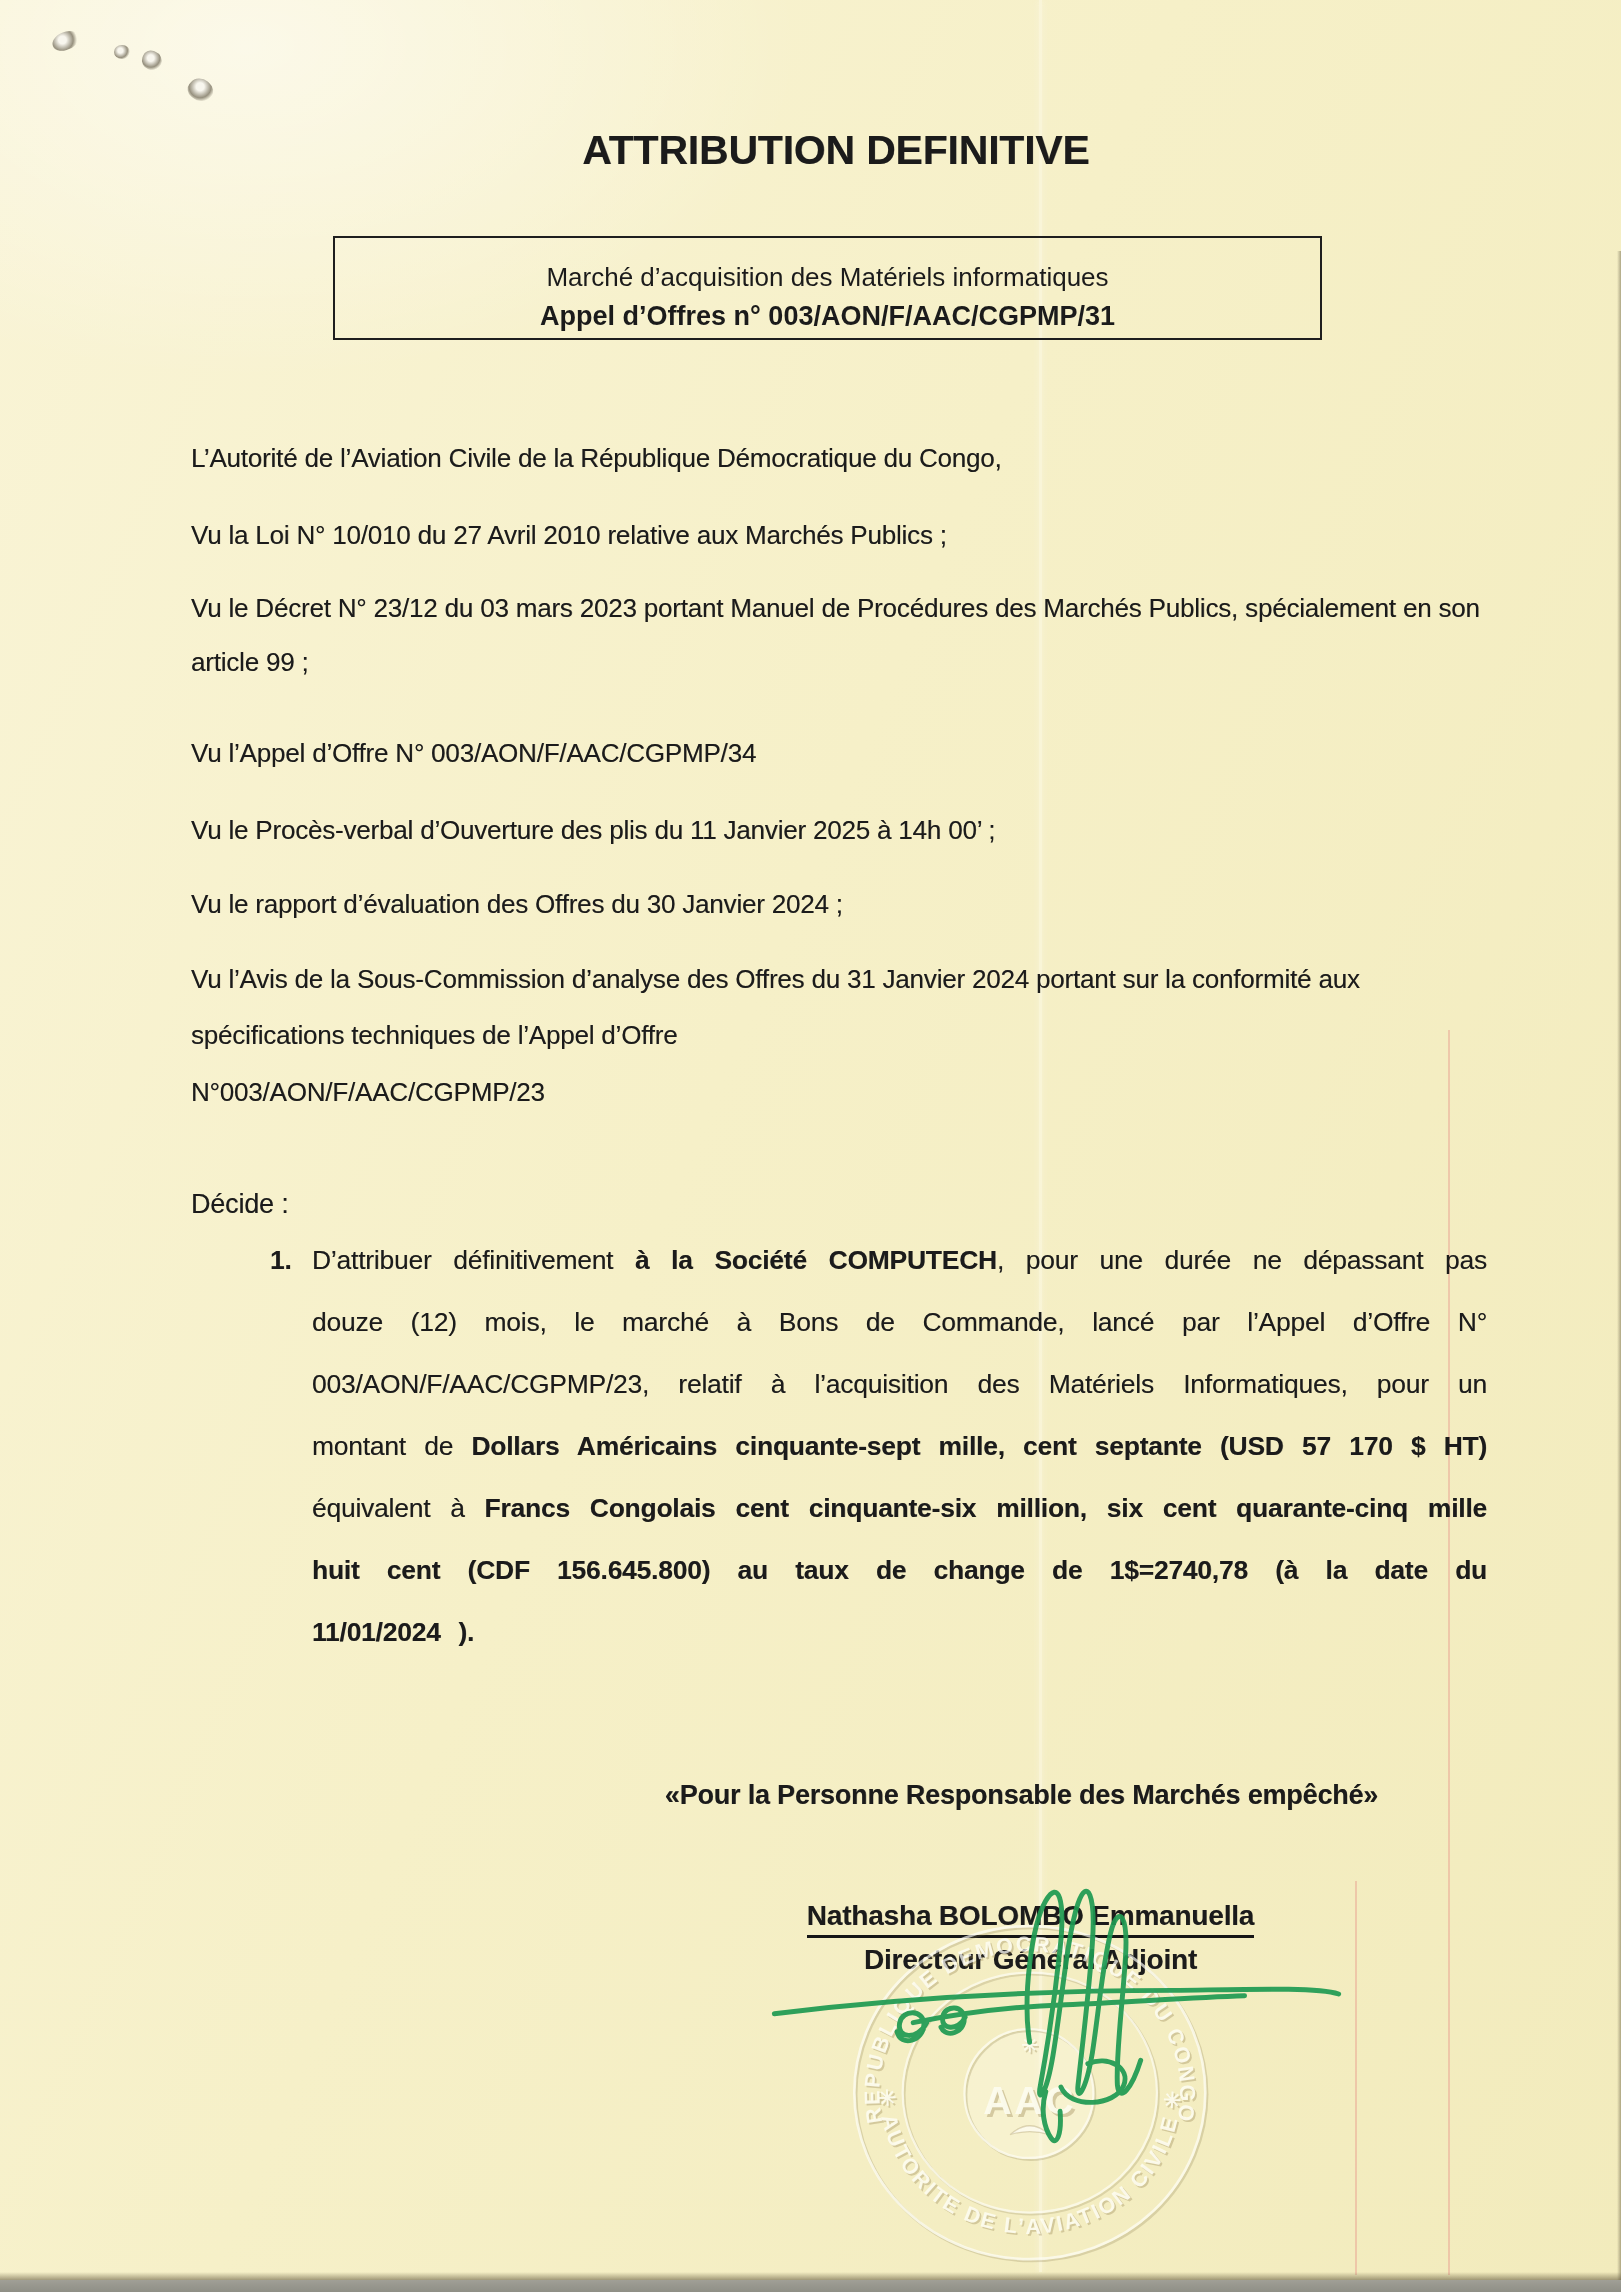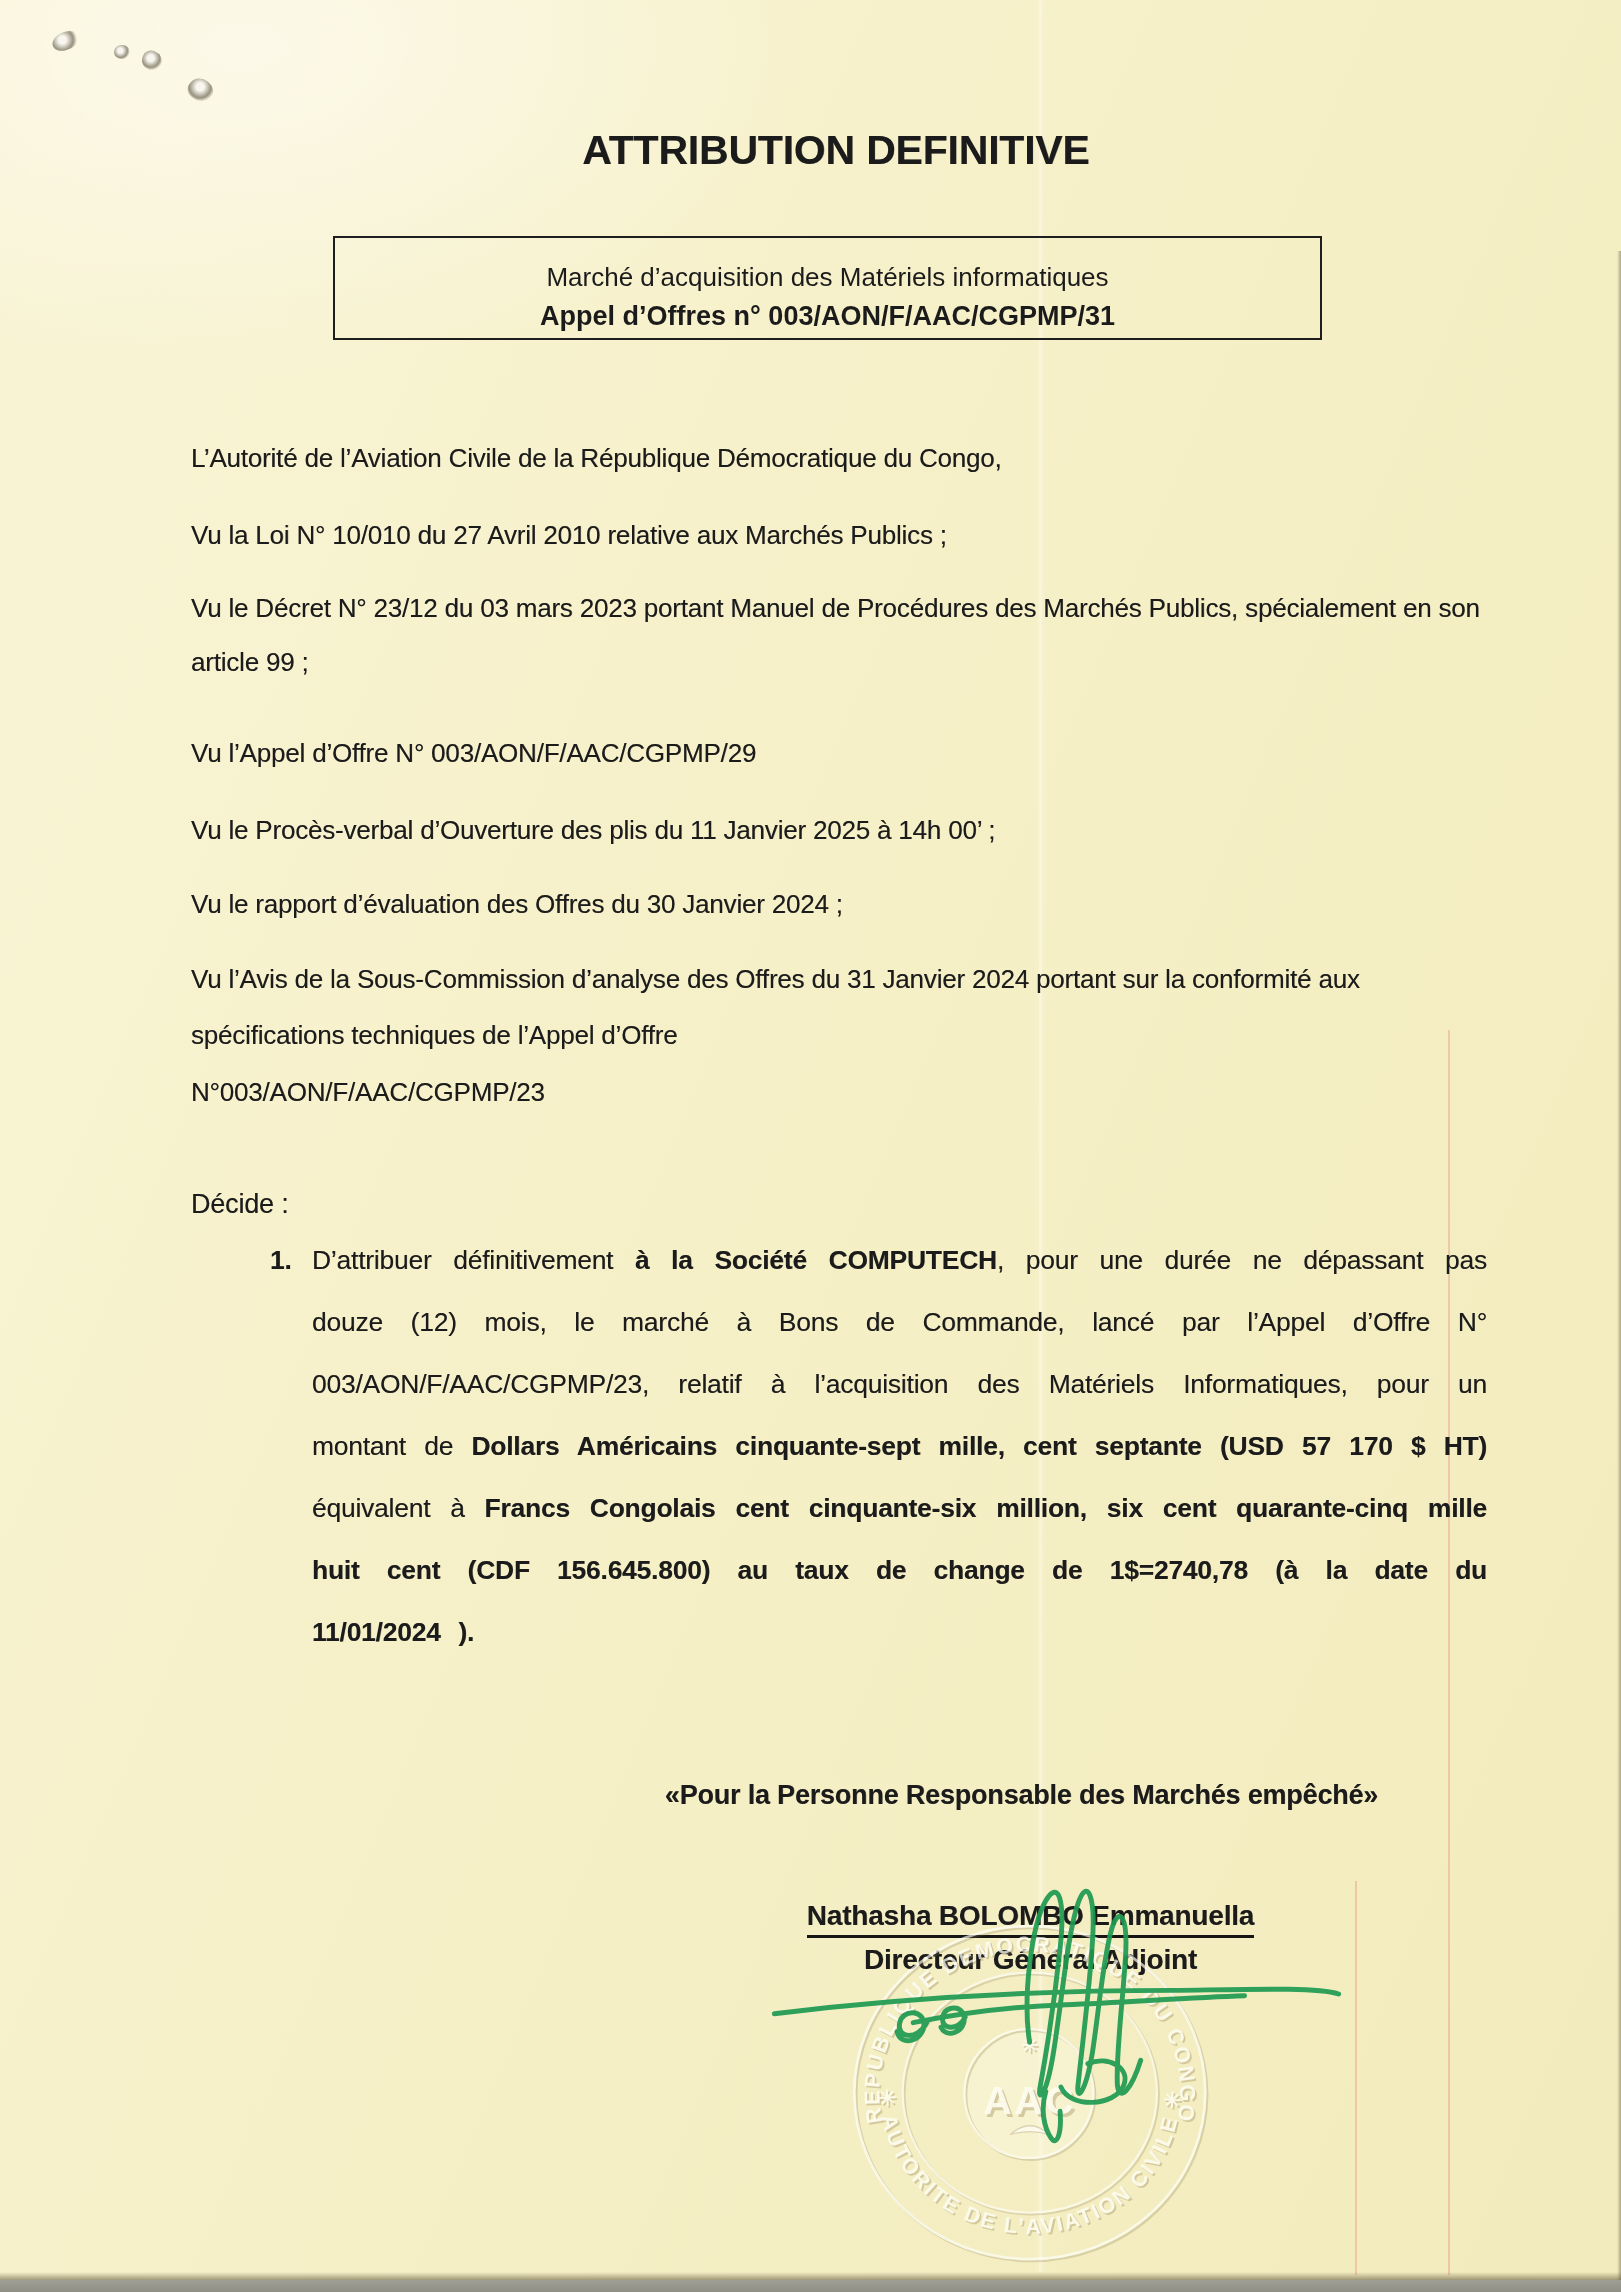--- a/index.html
+++ b/index.html
@@ -81,21 +81,21 @@
   <div class="txt doc-title">ATTRIBUTION DEFINITIVE</div>
 
   <div class="subject-box">
     <span class="txt-inline subject-line1">Marché d’acquisition des Matériels informatiques</span>
     <span class="txt-inline subject-line2">Appel d’Offres n° 003/AON/F/AAC/CGPMP/31</span>
   </div>
 
   <p class="txt para p1">L’Autorité de l’Aviation Civile de la République Démocratique du Congo,</p>
   <p class="txt para p2">Vu la Loi N° 10/010 du 27 Avril 2010 relative aux Marchés Publics ;</p>
   <p class="txt para p3">Vu le Décret N° 23/12 du 03 mars 2023 portant Manuel de Procédures des Marchés Publics, spécialement en son article 99 ;</p>
-  <p class="txt para p4">Vu l’Appel d’Offre  N° 003/AON/F/AAC/CGPMP/29</p>
+  <p class="txt para p4">Vu l’Appel d’Offre  N° 003/AON/F/AAC/CGPMP/34</p>
   <p class="txt para p5">Vu le Procès-verbal d’Ouverture des plis du 11 Janvier 2025 à 14h 00’ ;</p>
   <p class="txt para p6">Vu le rapport d’évaluation des Offres du 30 Janvier 2024 ;</p>
   <p class="txt para p7">Vu l’Avis de la Sous-Commission d’analyse des Offres du 31 Janvier 2024 portant sur la conformité aux spécifications techniques de l’Appel d’Offre</p>
   <p class="txt para p8">N°003/AON/F/AAC/CGPMP/23</p>
 
   <p class="txt para decide">Décide :</p>
 
   <div class="txt decision">
     <span class="decision-number">1.</span>
     <span class="decision-text"><span>D’attribuer définitivement </span><span class="seg-bold">à la Société COMPUTECH</span><span>, pour une durée ne dépassant pas douze (12) mois, le marché à Bons de Commande, lancé par l’Appel d’Offre N° 003/AON/F/AAC/CGPMP/23, relatif  à l’acquisition des Matériels Informatiques, pour un montant de </span><span class="seg-bold">Dollars Américains cinquante-sept mille, cent septante (USD 57 170 $ HT)</span><span> équivalent à </span><span class="seg-bold">Francs Congolais cent cinquante-six million, six cent quarante-cinq mille huit cent (CDF 156.645.800) au taux de change de 1$=2740,78 (à la date du 11/01/2024 ).</span></span>

